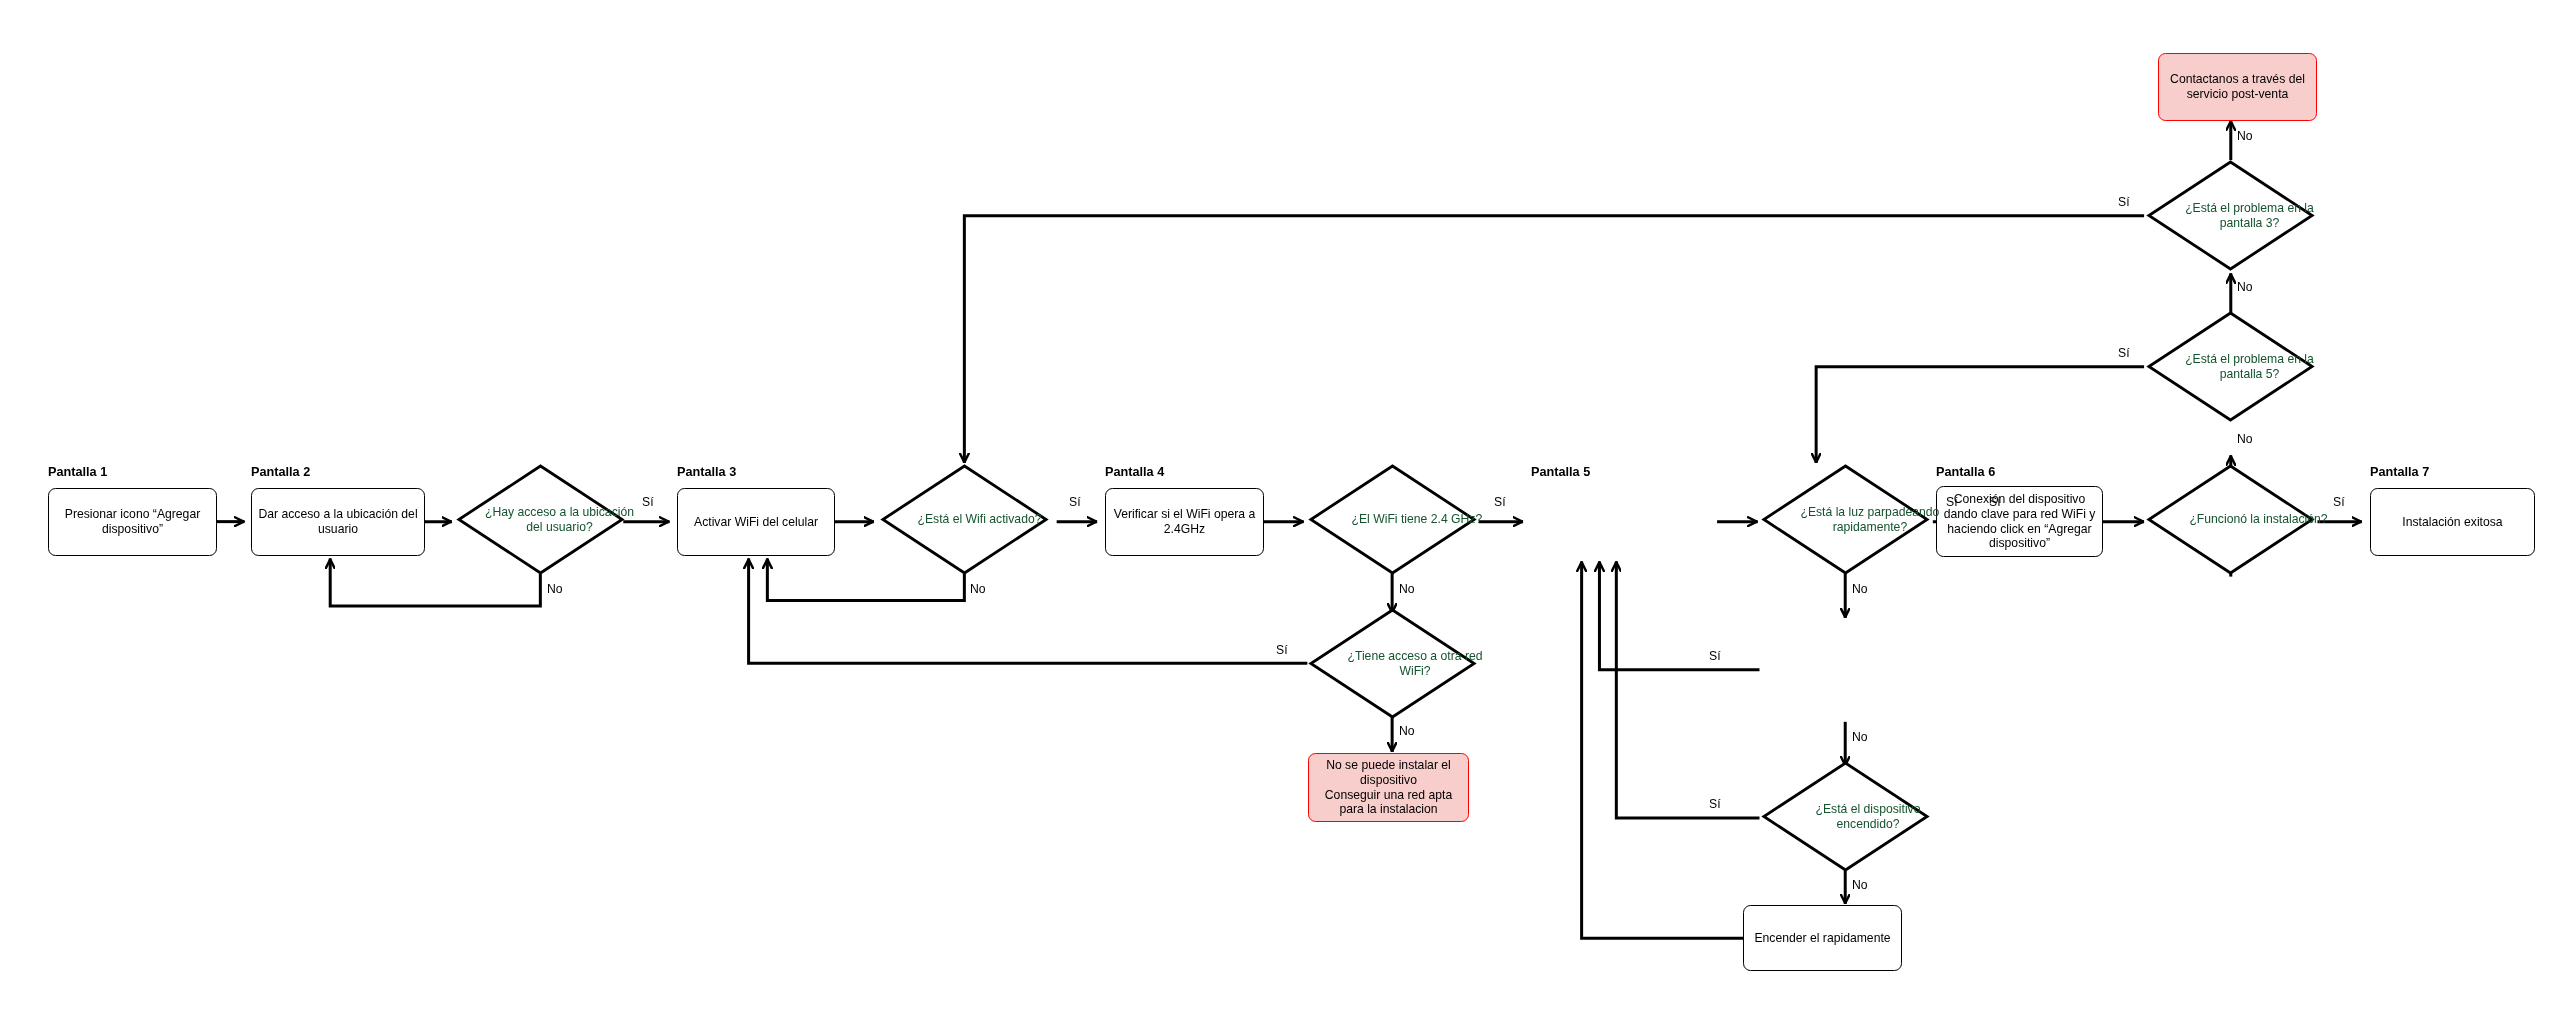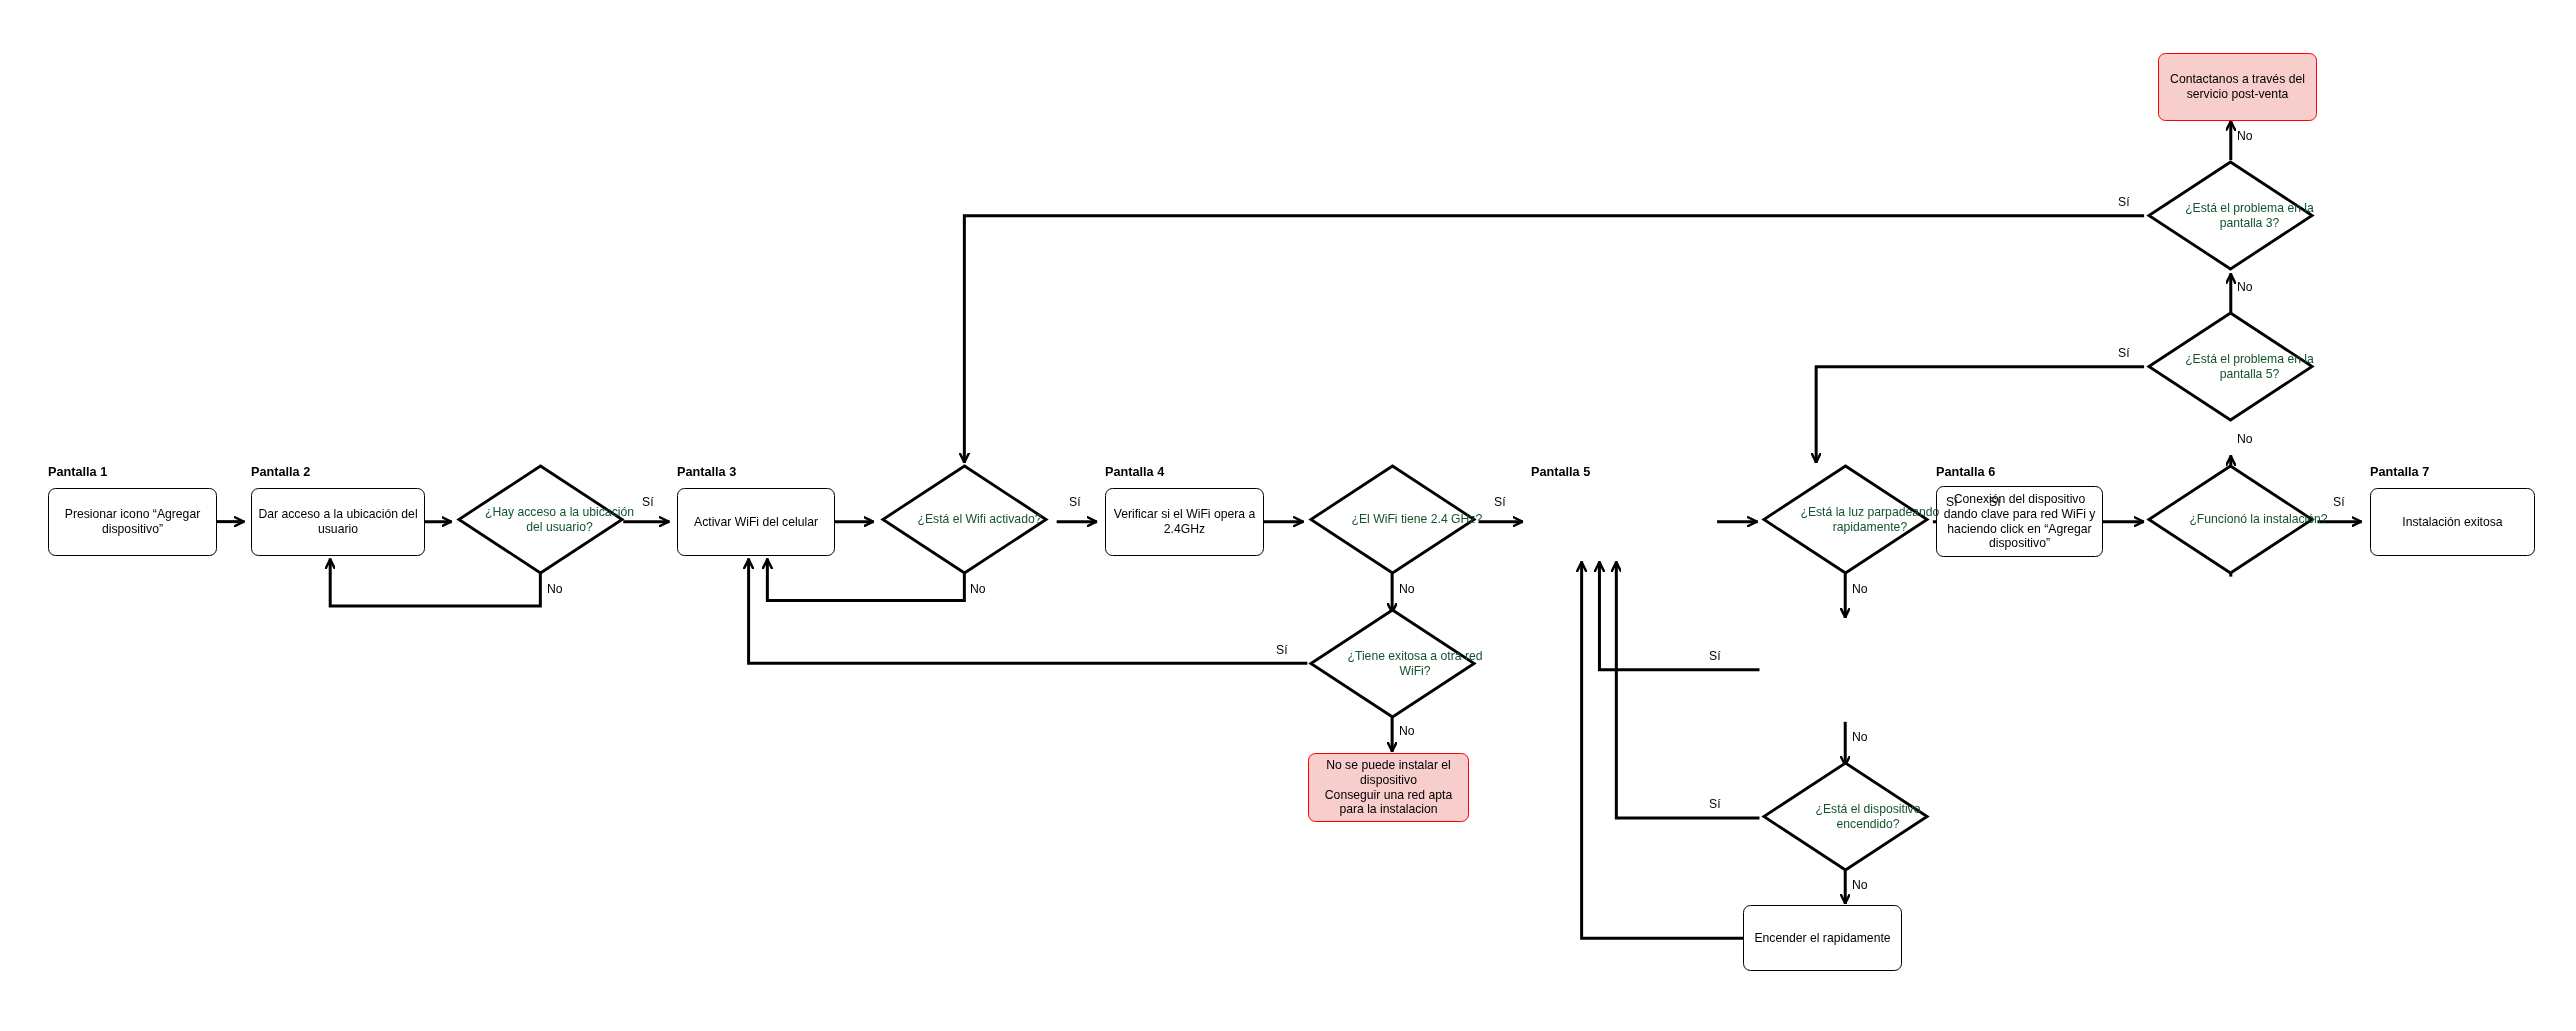--- a/index.html
+++ b/index.html
@@ -208,21 +208,21 @@
     <svg class="dm" width="167" height="111" viewBox="0 0 178 118">
       <polygon points="89,2 176,59 89,116 2,59" fill="#ffffff" stroke="#000000" stroke-width="3"></polygon>
     </svg>
     <div class="diamond-label" style="padding:0 24.4px;">¿El WiFi tiene 2.4 GHz?</div>
   </div>
 
   <div class="diamond-wrap" style="left:1309px; top:608px; width:167px; height:111px;">
     <svg class="dm" width="167" height="111" viewBox="0 0 178 118">
       <polygon points="89,2 176,59 89,116 2,59" fill="#ffffff" stroke="#000000" stroke-width="3"></polygon>
     </svg>
-    <div class="diamond-label" style="padding:0 22.5px;">¿Tiene exitosa a otra red WiFi?</div>
+    <div class="diamond-label" style="padding:0 22.5px;">¿Tiene acceso a otra red WiFi?</div>
   </div>
 
   <div class="diamond-wrap" style="left:1762px; top:464px; width:167px; height:111px;">
     <svg class="dm" width="167" height="111" viewBox="0 0 178 118">
       <polygon points="89,2 176,59 89,116 2,59" fill="#ffffff" stroke="#000000" stroke-width="3"></polygon>
     </svg>
     <div class="diamond-label" style="padding:0 24.4px;">¿Está la luz parpadeando rapidamente?</div>
   </div>
 
 

